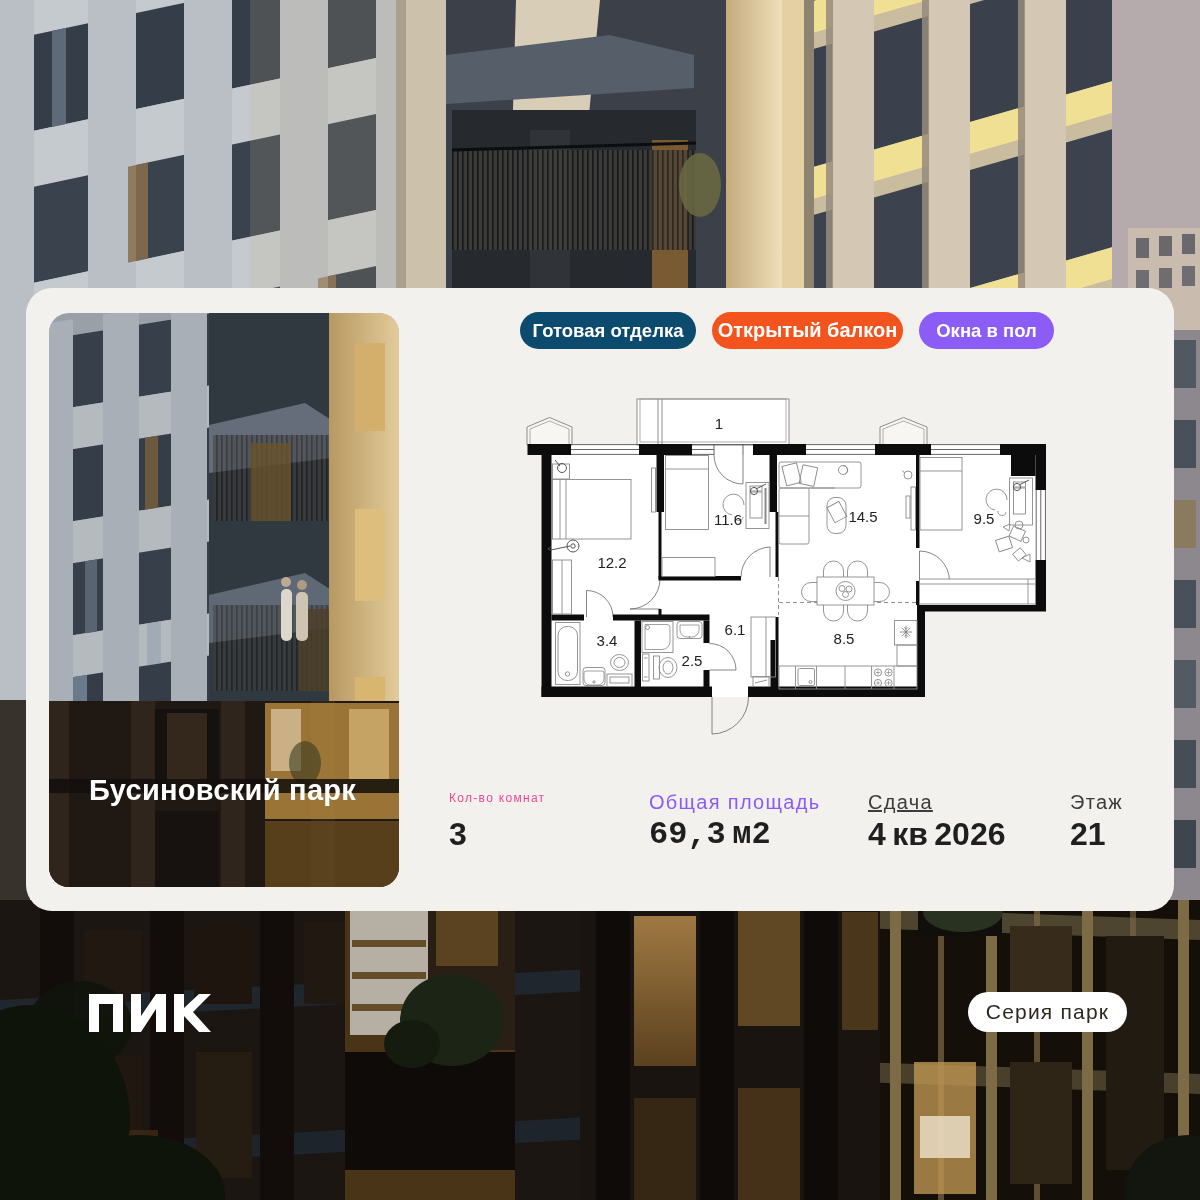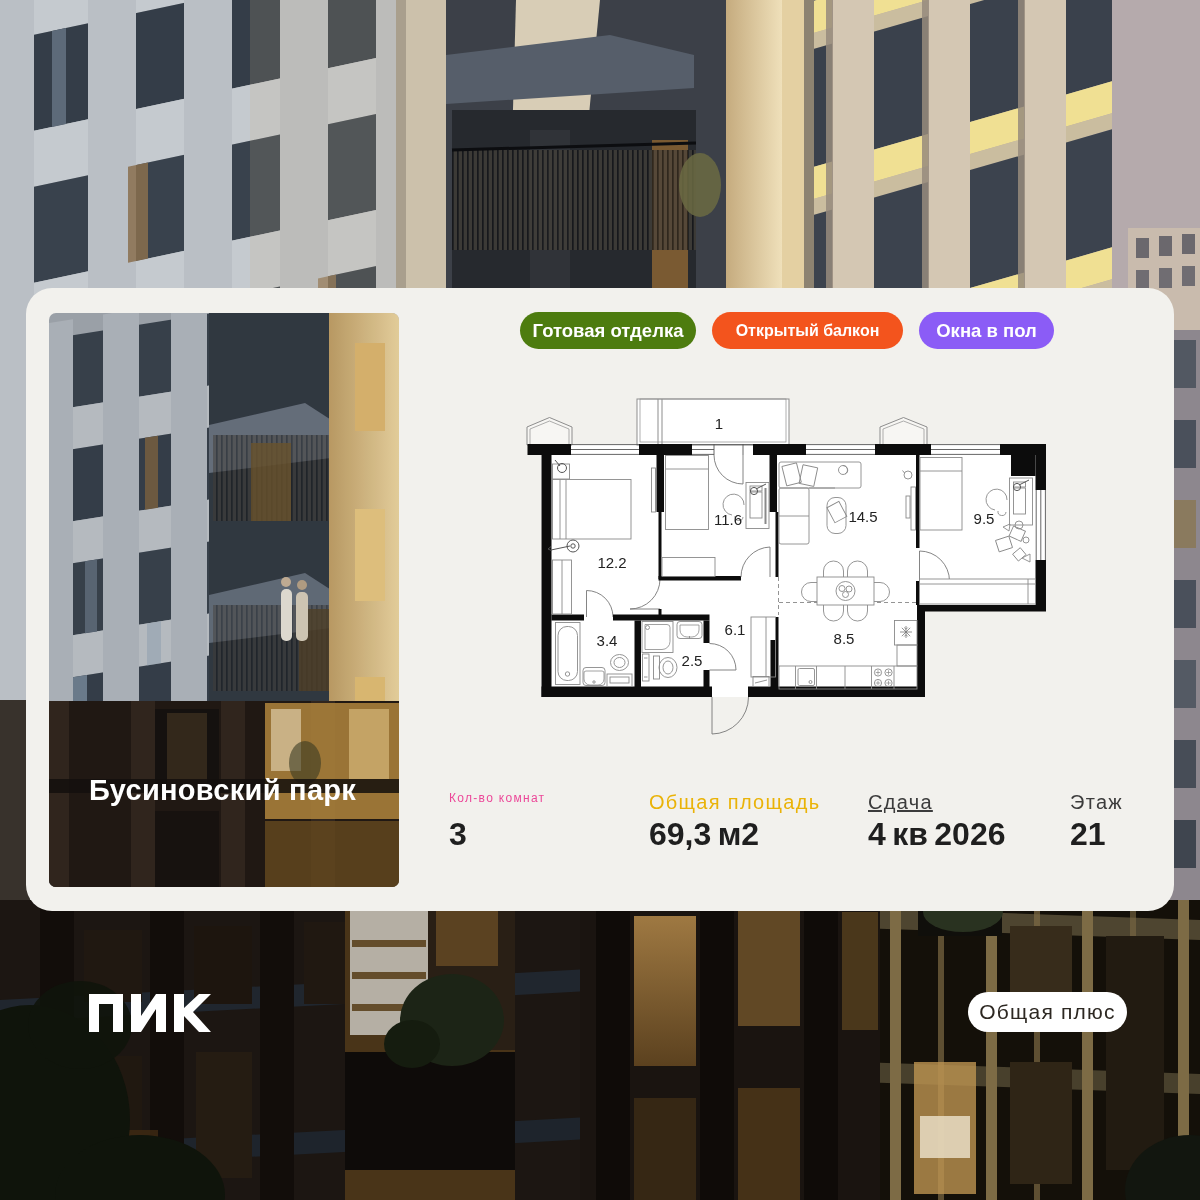--- a/index.html
+++ b/index.html
@@ -234,21 +234,21 @@
     <ellipse cx="30" cy="1120" rx="100" ry="115"></ellipse>
     <ellipse cx="140" cy="1195" rx="85" ry="60"></ellipse>
     <ellipse cx="80" cy="1025" rx="52" ry="44" opacity="0.9"></ellipse>
   </g>
 
   <ellipse cx="1190" cy="1190" rx="65" ry="55" fill="#12160f"></ellipse>
 </svg>
 
 <div class="abs" style="left:26px;top:288px;width:1148px;height:623px;background:#f2f1ed;border-radius:26px;"></div>
 
-<div class="abs" style="left:49px;top:313px;width:350px;height:574px;border-radius:7px;overflow:hidden;">
+<div class="abs" style="left:49px;top:313px;width:350px;height:574px;border-radius:20px;overflow:hidden;">
 <svg width="350" height="574" viewBox="0 0 350 574">
   <defs>
     <linearGradient id="photowarm" x1="0" y1="0" x2="1" y2="0">
       <stop offset="0" stop-color="#c2a168"></stop>
             <stop offset="1" stop-color="#eed7a2"></stop>
     </linearGradient>
   </defs>
 
   <rect x="0" y="0" width="350" height="574" fill="#a3a9b0"></rect>
 
@@ -312,23 +312,23 @@
   <rect x="0" y="466" width="350" height="14" fill="#15110e" opacity="0.85"></rect>
   <rect x="106" y="498" width="64" height="76" fill="#191310"></rect>
   <rect x="216" y="508" width="134" height="66" fill="#6b4d20" opacity="0.8"></rect>
 
   <rect x="0" y="0" width="350" height="574" fill="#000000" opacity="0.05"></rect>
 </svg>
 
 <div class="abs" style="left:40px;top:461px;color:#ffffff;font-weight:bold;font-size:29px;letter-spacing:0.3px;">Бусиновский парк</div>
 </div>
 
-<div class="abs" style="left:520px;top:312px;width:176px;height:37px;background:#4d7c0f;border-radius:19px;color:#fff;font-weight:bold;font-size:18.5px;display:flex;align-items:center;justify-content:center;">Готовая отделка</div>
-
-<div class="abs" style="left:712px;top:312px;width:191px;height:37px;background:#f3541d;border-radius:19px;color:#fff;font-weight:bold;font-size:16px;display:flex;align-items:center;justify-content:center;">Открытый балкон</div>
+<div class="abs" style="left:520px;top:312px;width:176px;height:37px;background:#0c4a6e;border-radius:19px;color:#fff;font-weight:bold;font-size:18.5px;display:flex;align-items:center;justify-content:center;">Готовая отделка</div>
+
+<div class="abs" style="left:712px;top:312px;width:191px;height:37px;background:#f3541d;border-radius:19px;color:#fff;font-weight:bold;font-size:20px;display:flex;align-items:center;justify-content:center;">Открытый балкон</div>
 
 <div class="abs" style="left:919px;top:312px;width:135px;height:37px;background:#8b5cf6;border-radius:19px;color:#fff;font-weight:bold;font-size:18.5px;display:flex;align-items:center;justify-content:center;">Окна в пол</div>
 
 <svg class="abs" style="left:500px;top:388px" width="560" height="360" viewBox="500 388 560 360">
 
   <rect x="541" y="444" width="384" height="253" fill="#ffffff"></rect>
   <rect x="925" y="444" width="121" height="167" fill="#ffffff"></rect>
 
   <g fill="none" stroke="#8d8d8d" stroke-width="1">
     <rect x="637" y="399" width="152" height="46" fill="#ffffff"></rect>
@@ -680,35 +680,35 @@
     <path d="M 904.2 627.5 l 1.8 1.8 l 1.8 -1.8 M 904.2 636.5 l 1.8 -1.8 l 1.8 1.8"></path>
   </g>
 
   <text x="844" y="644" font-size="15" fill="#222" text-anchor="middle">8.5</text>
 </svg>
 
 <div class="abs" style="left:449px;top:791px;color:#ec4899;font-size:12px;letter-spacing:1.3px;">Кол-во комнат</div>
 
 <div class="abs" style="left:449px;top:816px;color:#1f1f1f;font-size:32px;font-weight:bold;">3</div>
 
-<div class="abs" style="left:649px;top:791px;color:#eab308;font-size:20px;letter-spacing:1.3px;">Общая площадь</div>
-
-<div class="abs" style="left:649px;top:816px;color:#1f1f1f;font-size:32px;font-weight:bold;">69,3 м2</div>
+<div class="abs" style="left:649px;top:791px;color:#8b5cf6;font-size:20px;letter-spacing:1.3px;">Общая площадь</div>
+
+<div class="abs" style="left:649px;top:816px;color:#1f1f1f;font-size:32px;font-weight:bold;font-family:Liberation Mono, monospace;">69,3 м2</div>
 
 <div class="abs" style="left:868px;top:791px;color:#3c3c3c;font-size:20px;letter-spacing:1.3px;text-decoration:underline;">Сдача</div>
 
 <div class="abs" style="left:868px;top:816px;color:#1f1f1f;font-size:32px;font-weight:bold;">4 кв 2026</div>
 
 <div class="abs" style="left:1070px;top:791px;color:#3c3c3c;font-size:20px;letter-spacing:1.3px;">Этаж</div>
 
 <div class="abs" style="left:1070px;top:816px;color:#1f1f1f;font-size:32px;font-weight:bold;">21</div>
 
 <svg class="abs" style="left:89px;top:994px" width="122" height="38" viewBox="0 0 122 38">
   <g fill="#ffffff">
     <path d="M0 0 H34 V38 H24 V10 H10 V38 H0 Z"></path>
     <path d="M42 38 V0 H52 V22 L67 0 H77 V38 H67 V15 L52 38 Z"></path>
     <path d="M85 0 H95 V14 L110 0 H122 L104 18 L122 38 H110 L95 22 V38 H85 Z"></path>
   </g>
 </svg>
 
-<div class="abs" style="left:968px;top:992px;width:159px;height:40px;background:#ffffff;border-radius:20px;color:#2d2822;font-size:21px;letter-spacing:1.2px;display:flex;align-items:center;justify-content:center;">Общая плюс</div>
+<div class="abs" style="left:968px;top:992px;width:159px;height:40px;background:#ffffff;border-radius:20px;color:#2d2822;font-size:21px;letter-spacing:1.2px;display:flex;align-items:center;justify-content:center;">Серия парк</div>
 
 </div>
 
 </body></html>

